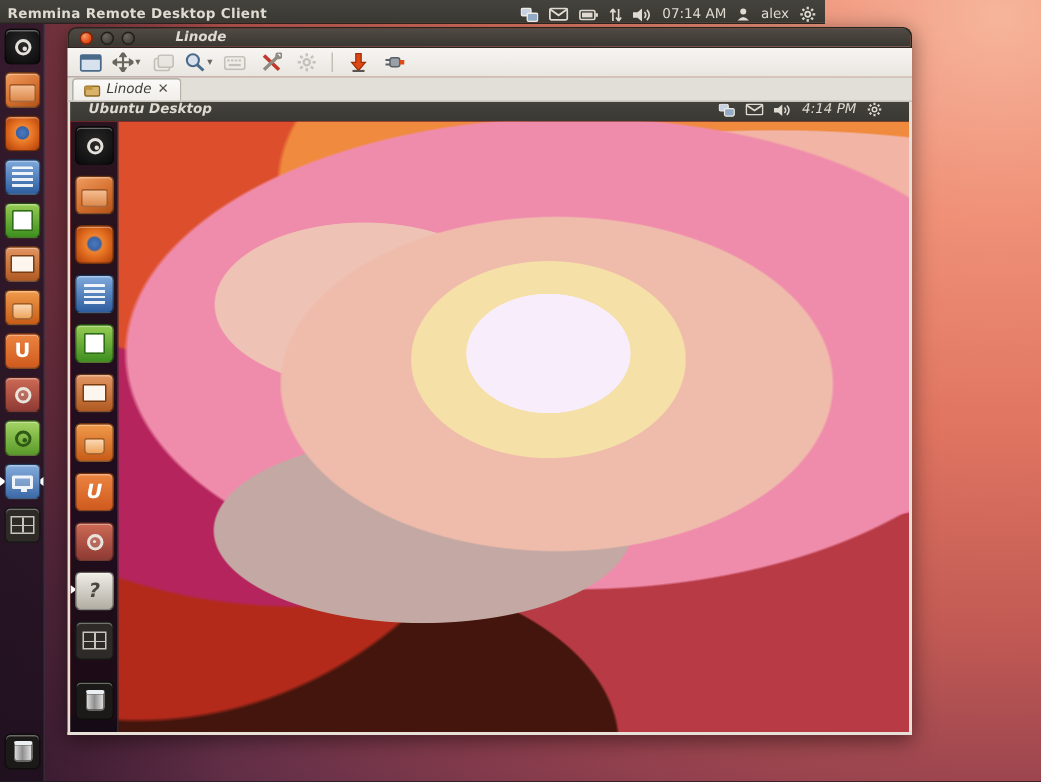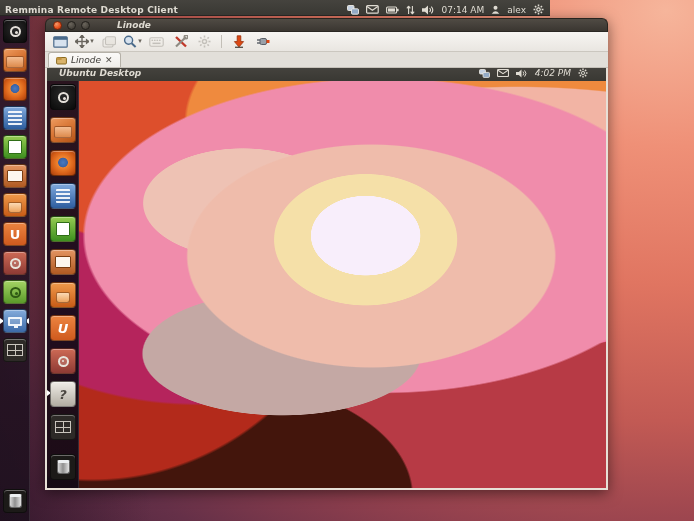--- a/index.html
+++ b/index.html
@@ -392,21 +392,21 @@
                 <rect x="0.5" y="0.5" width="11" height="7" rx="1" fill="none" stroke="#dfdbd2" stroke-width="1.1"></rect>
                 <path d="M1 1.3 L6 4.7 L11 1.3" stroke="#dfdbd2" fill="none" stroke-width="1.1"></path>
               </svg>
           </span>
           <span class="ticon">
             <svg width="12" height="9">
                 <polygon points="0,3 2.8,3 5.5,0.6 5.5,8.4 2.8,6 0,6" fill="#dfdbd2"></polygon>
                 <path d="M7 2.6 q1.6 1.9 0 3.8 M8.6 1.4 q2.8 3.1 0 6.2" stroke="#dfdbd2" fill="none" stroke-width="1"></path>
               </svg>
           </span>
-          <span class="ttext">4:02 PM</span>
+          <span class="ttext">4:14 PM</span>
           <span class="ticon">
             <svg width="10" height="10">
                 <g stroke="#dfdbd2" stroke-width="1.4">
                   <line x1="5" y1="0.5" x2="5" y2="9.5"></line>
                   <line x1="0.5" y1="5" x2="9.5" y2="5"></line>
                   <line x1="1.8" y1="1.8" x2="8.2" y2="8.2"></line>
                   <line x1="8.2" y1="1.8" x2="1.8" y2="8.2"></line>
                 </g>
                 <circle cx="5" cy="5" r="2.5" fill="#dfdbd2" stroke="#393833" stroke-width="1"></circle>
                 <circle cx="5" cy="5" r="1" fill="#393833"></circle>

